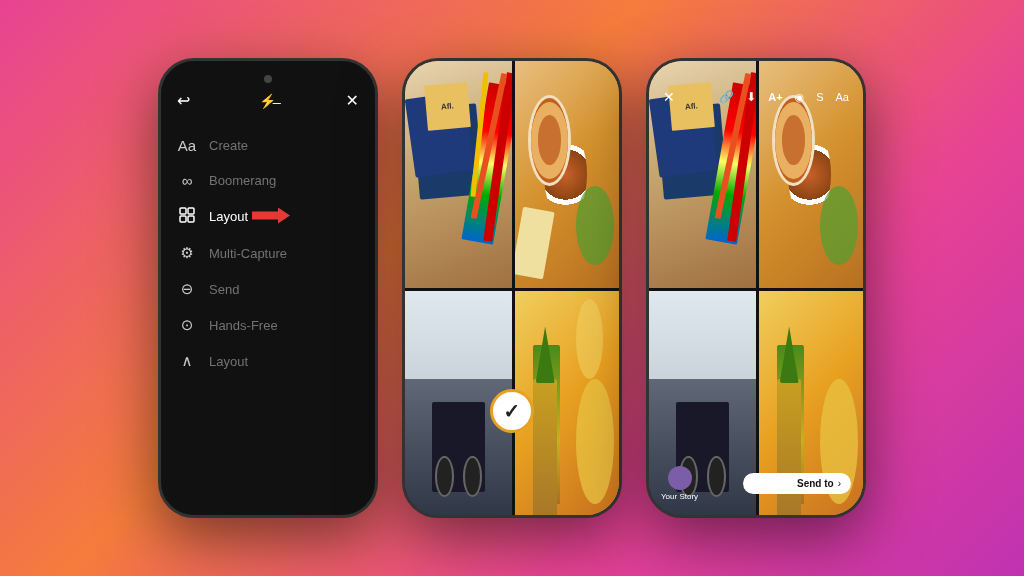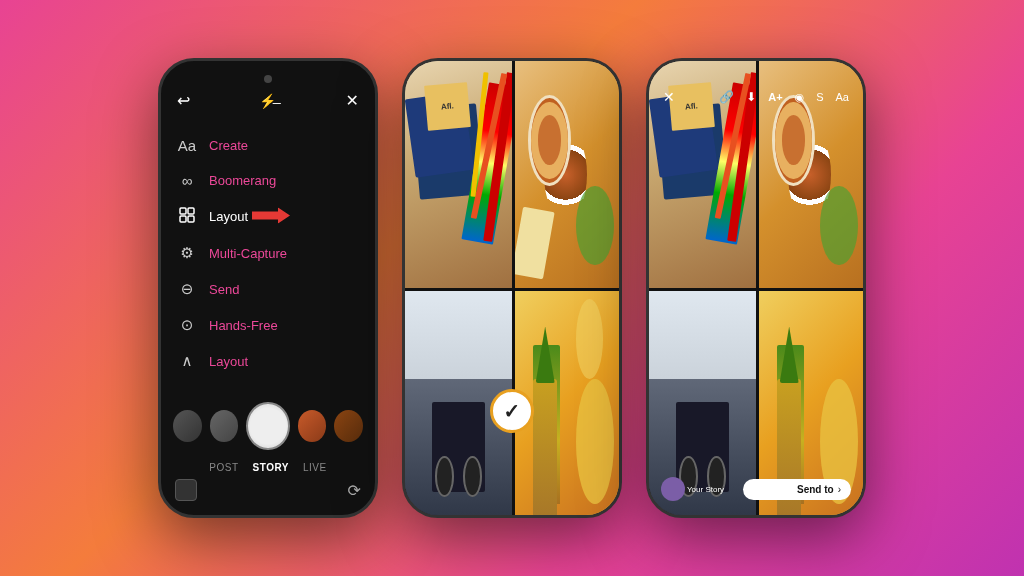--- a/index.html
+++ b/index.html
@@ -68,21 +68,21 @@
       font-size: 13px;
       position: relative;
     }
     .menu-item .item-icon {
       font-size: 15px;
       width: 20px;
       text-align: center;
       color: #ccc;
     }
     .menu-item .item-label {
-      color: #ec4899;
+      color: #737373;
       font-size: 13px;
     }
     .menu-item.highlighted .item-label {
       color: white;
       font-weight: 500;
     }
 
     
     .menu-bottom {
       position: absolute;
@@ -342,20 +342,21 @@
       bottom: 0; left: 0; right: 0;
       display: flex;
       justify-content: space-between;
       align-items: center;
       padding: 8px 12px 14px;
       z-index: 20;
     }
 
     .your-story-btn {
       display: flex;
+      flex-direction: column;
       align-items: center;
       gap: 2px;
     }
     .your-story-circle {
       width: 24px;
       height: 24px;
       border-radius: 50%;
       background: #7b5ea7;
     }
     .your-story-label {
@@ -440,40 +441,20 @@
       <span class="item-label">Hands-Free</span>
     </div>
 
     <div class="menu-item">
       <span class="item-icon">∧</span>
       <span class="item-label">Layout</span>
     </div>
 
   </div>
 
-  <div class="menu-bottom">
-    <div class="avatar-row">
-      <div class="avatar av1"></div>
-      <div class="avatar av2"></div>
-      <div class="avatar main-shutter"></div>
-      <div class="avatar av3"></div>
-      <div class="avatar av4"></div>
-    </div>
-
-    <div class="nav-tabs">
-      <span class="nav-tab">POST</span>
-      <span class="nav-tab active">STORY</span>
-      <span class="nav-tab">LIVE</span>
-    </div>
-
-    <div class="bottom-icons-row">
-      <div class="gallery-thumb"></div>
-      <span class="gallery-icon">⟳</span>
-    </div>
-  </div>
 </div>
 
 <div class="phone phone-story">
   <div class="notch"></div>
   <div class="story-grid">
     <div class="grid-cell cell-art">
       <div class="cell-art-inner">
 
         <div style="position:absolute;top:15%;left:5%;width:55%;height:35%;background:#1e3a7a;border-radius:2px;transform:rotate(-8deg);z-index:1;"></div>
         <div style="position:absolute;top:10%;left:20%;width:40%;height:20%;background:#e8c060;border-radius:1px;transform:rotate(-5deg);z-index:2;font-size:8px;color:#333;display:flex;align-items:center;justify-content:center;font-weight:bold;">Afl.</div>

